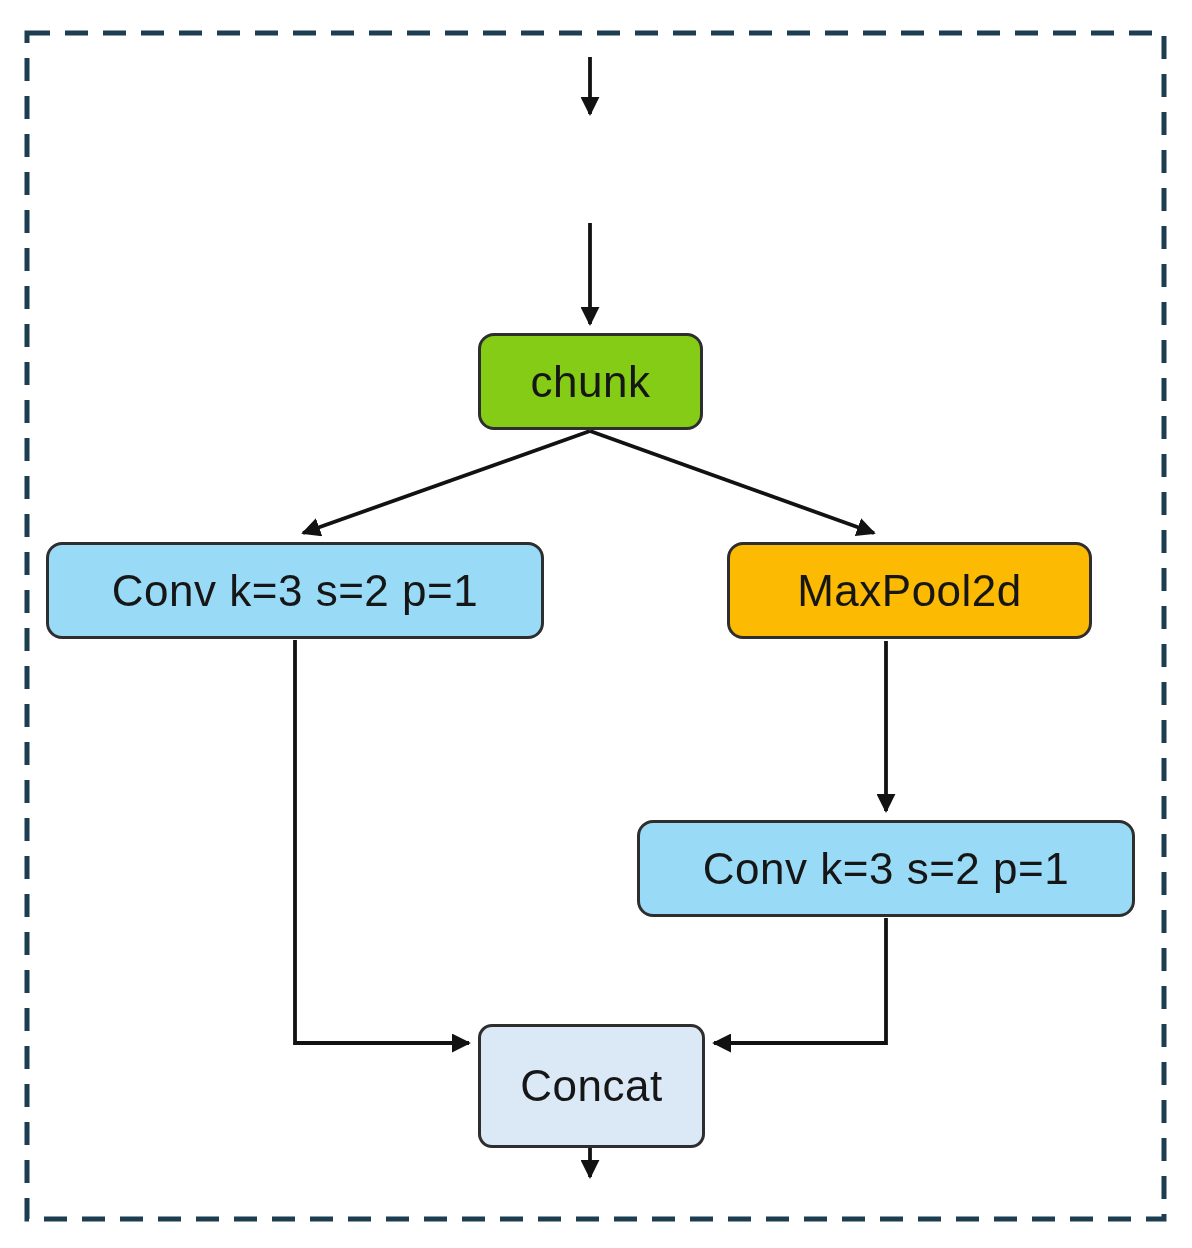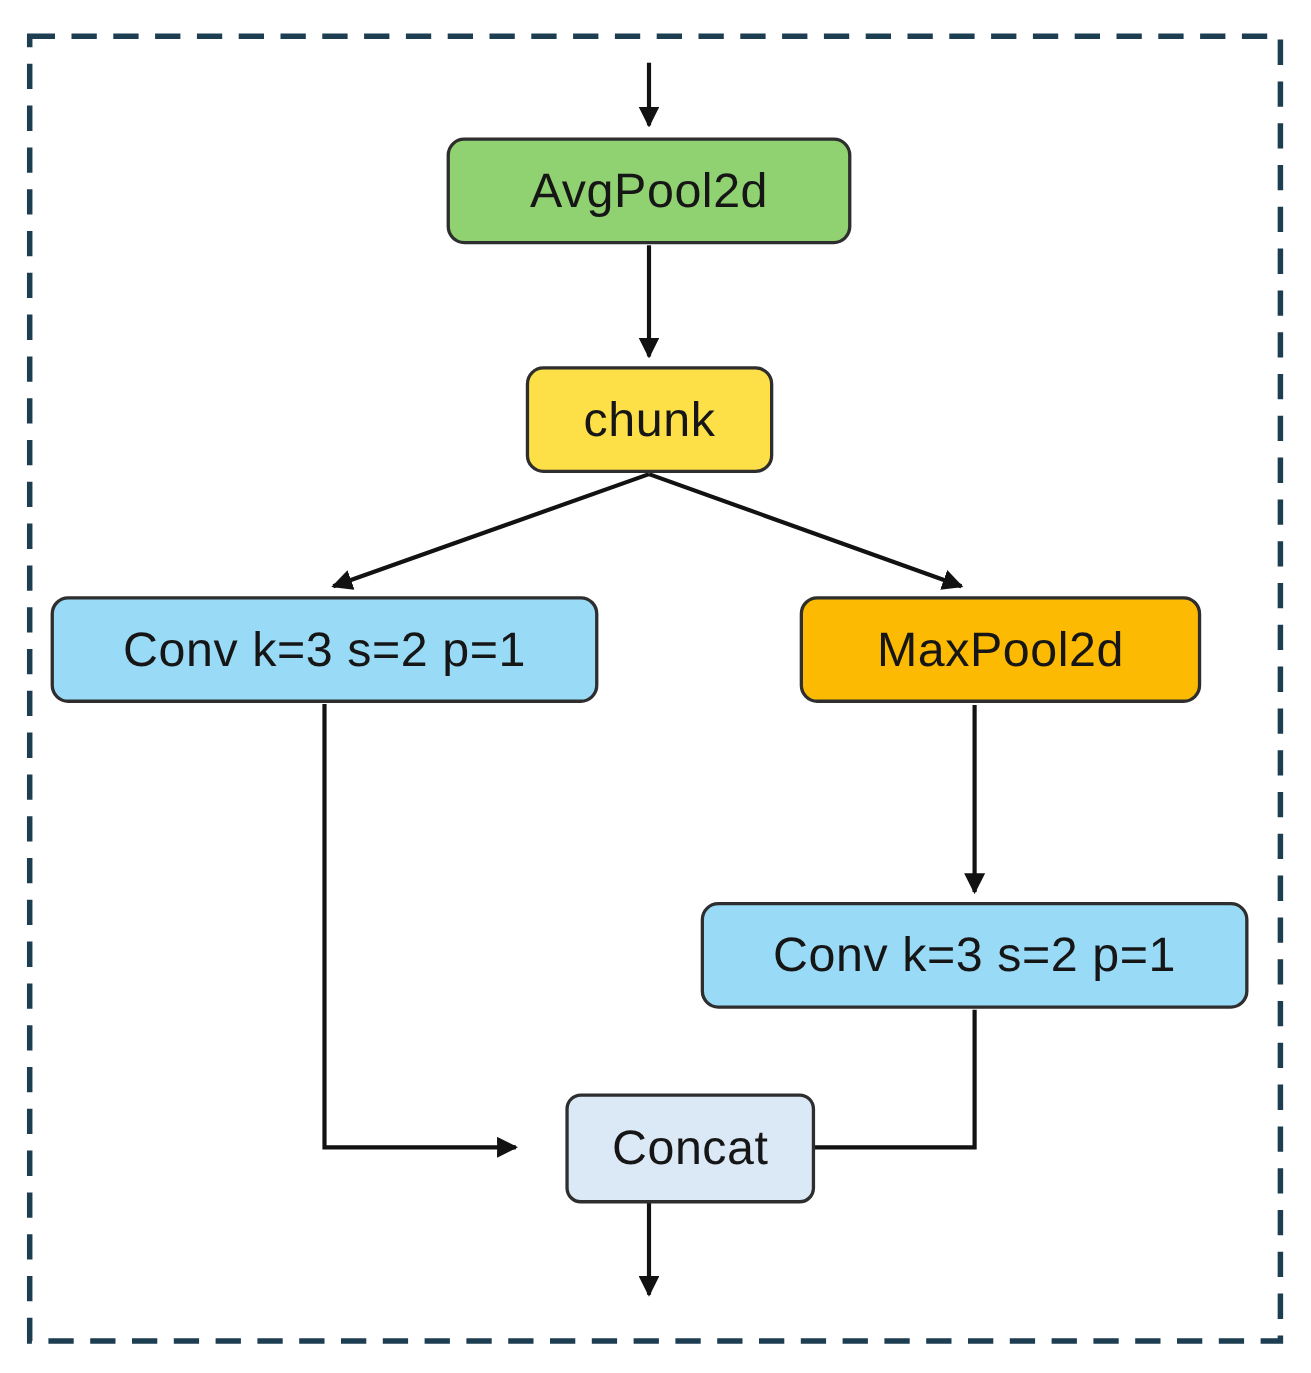--- a/index.html
+++ b/index.html
@@ -33,21 +33,21 @@
     color: #161616;
     letter-spacing: 0.5px;
     white-space: nowrap;
     box-sizing: border-box;
   }
   .node-avgpool2d  { left: 406px; top: 125px; width: 368px; height: 97px; }
   .node-chunk      { left: 478px; top: 333px; width: 225px; height: 97px; }
   .node-conv-left  { left:  46px; top: 542px; width: 498px; height: 97px; }
   .node-maxpool2d  { left: 703px; top: 542px; width: 365px; height: 97px; }
   .node-conv-right { left: 637px; top: 820px; width: 498px; height: 97px; }
-  .node-concat     { left: 478px; top: 994px; width: 227px; height: 100px; border-radius: 14px; margin-left: 36px; }
+  .node-concat     { left: 478px; top: 1024px; width: 227px; height: 124px; border-radius: 14px; }
 </style>
 </head>
 <body>
 
 <div class="canvas">
 
   <svg class="connector-layer" viewBox="0 0 1192 1248" xmlns="http://www.w3.org/2000/svg">
     <defs>
       <marker id="arrowhead" viewBox="0 0 10 10" refX="9" refY="5" markerWidth="5" markerHeight="5" orient="auto-start-reverse">
         <path d="M0,0 L10,5 L0,10 z" fill="#121212"></path>
@@ -66,25 +66,22 @@
 
     <path d="M886,641 L886,811" fill="none" stroke="#121212" stroke-width="3.8" marker-end="url(#arrowhead)"></path>
 
     <path d="M295,640 L295,1043 L469,1043" fill="none" stroke="#121212" stroke-width="3.8" marker-end="url(#arrowhead)"></path>
 
     <path d="M886,918 L886,1043 L714,1043" fill="none" stroke="#121212" stroke-width="3.8" marker-end="url(#arrowhead)"></path>
 
     <path d="M590,1091 L590,1177" fill="none" stroke="#121212" stroke-width="3.8" marker-end="url(#arrowhead)"></path>
   </svg>
 
-  <div class="node node-avgpool2d" style="background: rgb(144, 209, 113);">
-    <span>AvgPool2d</span>
-  </div>
 
-  <div class="node node-chunk" style="background: #fde047; justify-content: center;">
+  <div class="node node-chunk" style="background: #84cc16; justify-content: center;">
     <span>chunk</span>
   </div>
 
   <div class="node node-conv-left" style="background: rgb(153, 218, 246);">
     <span>Conv k=3 s=2 p=1</span>
   </div>
 
   <div class="node node-maxpool2d" style="background: rgb(253, 186, 2); margin-left: 24px;">
     <span>MaxPool2d</span>
   </div>

